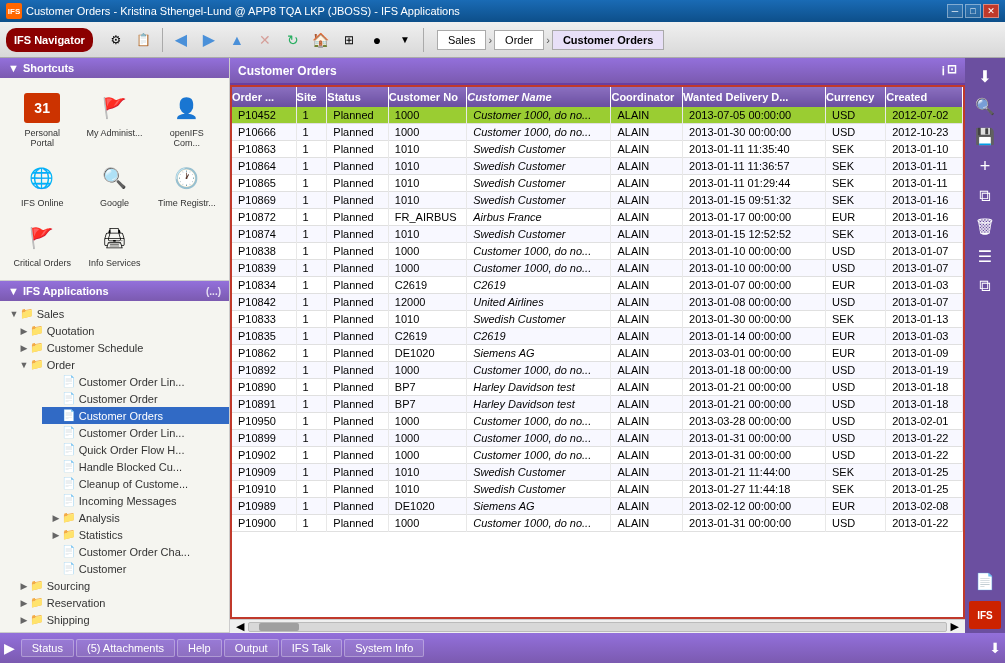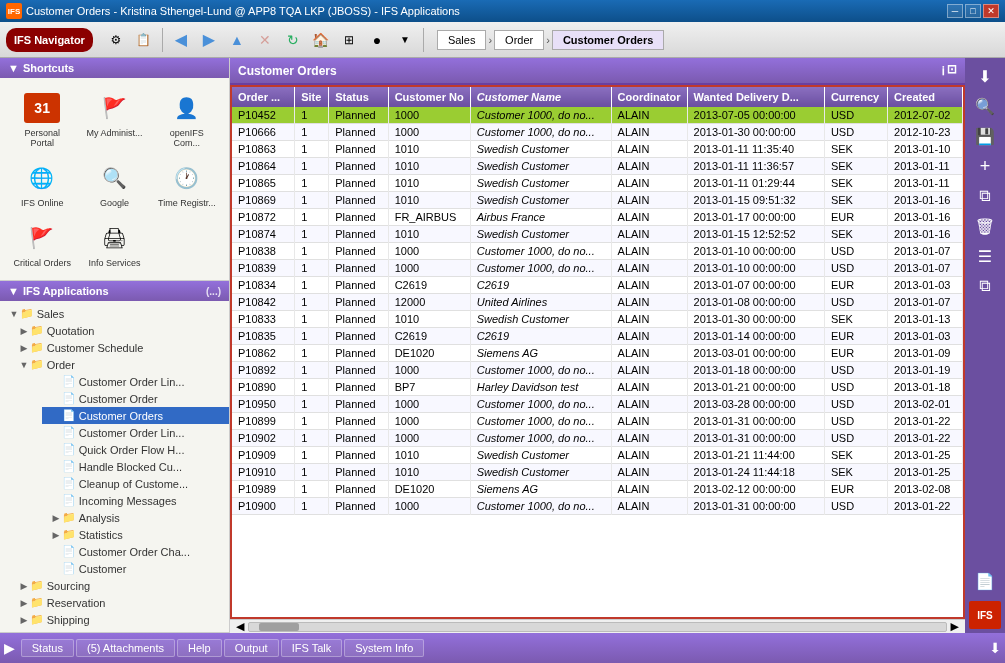--- a/index.html
+++ b/index.html
@@ -46,21 +46,21 @@
     
     .content-area { flex: 1; display: flex; flex-direction: column; overflow: hidden; }
 
     
     .panel-header { background: linear-gradient(to bottom, #9370db, #7b5ab0); color: white; padding: 4px 8px; font-size: 12px; font-weight: bold; display: flex; align-items: center; border-bottom: 2px solid #6a3fa0; }
     .panel-header-tools { margin-left: auto; display: flex; gap: 2px; }
 
     
     .table-container { flex: 1; overflow: auto; border: 2px solid #c0392b; background: white; }
     table { width: 100%; border-collapse: collapse; font-size: 11px; }
-    thead th { background: linear-gradient(to bottom, #8b6fc0, #6a4fa0); color: white; padding: 4px 6px; text-align: left; border-right: 1px solid rgba(255,255,255,0.2); white-space: nowrap; font-weight: bold; font-size: 11px; position: sticky; top: 0; z-index: 10; }
+    thead th { background: linear-gradient(to bottom, #8b6fc0, #6a4fa0); color: white; padding: 4px 0; text-align: left; border-right: 1px solid rgba(255,255,255,0.2); white-space: nowrap; font-weight: bold; font-size: 11px; position: sticky; top: 0; z-index: 10; }
     tbody tr { border-bottom: 1px solid #e0e0e0; }
     tbody tr.selected { background: #9acd32; }
     tbody td { padding: 2px 6px; border-right: 1px solid #e8e8e8; white-space: nowrap; }
     tbody tr:nth-child(even) { background: #f8f8ff; }
     tbody tr.selected { background: #9acd32 !important; }
 
     
     .right-toolbar { width: 40px; background: #6b4fa0; display: flex; flex-direction: column; align-items: center; padding: 4px 0; gap: 2px; flex-shrink: 0; }
     .right-btn { width: 32px; height: 28px; border: none; background: transparent; color: white; display: flex; align-items: center; justify-content: center; cursor: pointer; font-size: 16px; border-radius: 2px; }
 
@@ -512,20 +512,31 @@
               <td class="col-site">1</td>
               <td class="col-status">Planned</td>
               <td class="col-custno">BP7</td>
               <td class="col-custname">Harley Davidson test</td>
               <td class="col-coord">ALAIN</td>
               <td class="col-delivery">2013-01-21 00:00:00</td>
               <td class="col-currency">USD</td>
               <td class="col-created">2013-01-18</td>
             </tr>
             <tr>
+              <td class="col-order">P10891</td>
+              <td class="col-site">1</td>
+              <td class="col-status">Planned</td>
+              <td class="col-custno">BP7</td>
+              <td class="col-custname">Harley Davidson test</td>
+              <td class="col-coord">ALAIN</td>
+              <td class="col-delivery">2013-01-21 00:00:00</td>
+              <td class="col-currency">USD</td>
+              <td class="col-created">2013-01-18</td>
+            </tr>
+            <tr>
               <td class="col-order">P10950</td>
               <td class="col-site">1</td>
               <td class="col-status">Planned</td>
               <td class="col-custno">1000</td>
               <td class="col-custname">Customer 1000, do no...</td>
               <td class="col-coord">ALAIN</td>
               <td class="col-delivery">2013-03-28 00:00:00</td>
               <td class="col-currency">USD</td>
               <td class="col-created">2013-02-01</td>
             </tr>
@@ -562,21 +573,21 @@
               <td class="col-currency">SEK</td>
               <td class="col-created">2013-01-25</td>
             </tr>
             <tr>
               <td class="col-order">P10910</td>
               <td class="col-site">1</td>
               <td class="col-status">Planned</td>
               <td class="col-custno">1010</td>
               <td class="col-custname">Swedish Customer</td>
               <td class="col-coord">ALAIN</td>
-              <td class="col-delivery">2013-01-24 11:44:18</td>
+              <td class="col-delivery">2013-01-27 11:44:18</td>
               <td class="col-currency">SEK</td>
               <td class="col-created">2013-01-25</td>
             </tr>
             <tr>
               <td class="col-order">P10989</td>
               <td class="col-site">1</td>
               <td class="col-status">Planned</td>
               <td class="col-custno">DE1020</td>
               <td class="col-custname">Siemens AG</td>
               <td class="col-coord">ALAIN</td>

